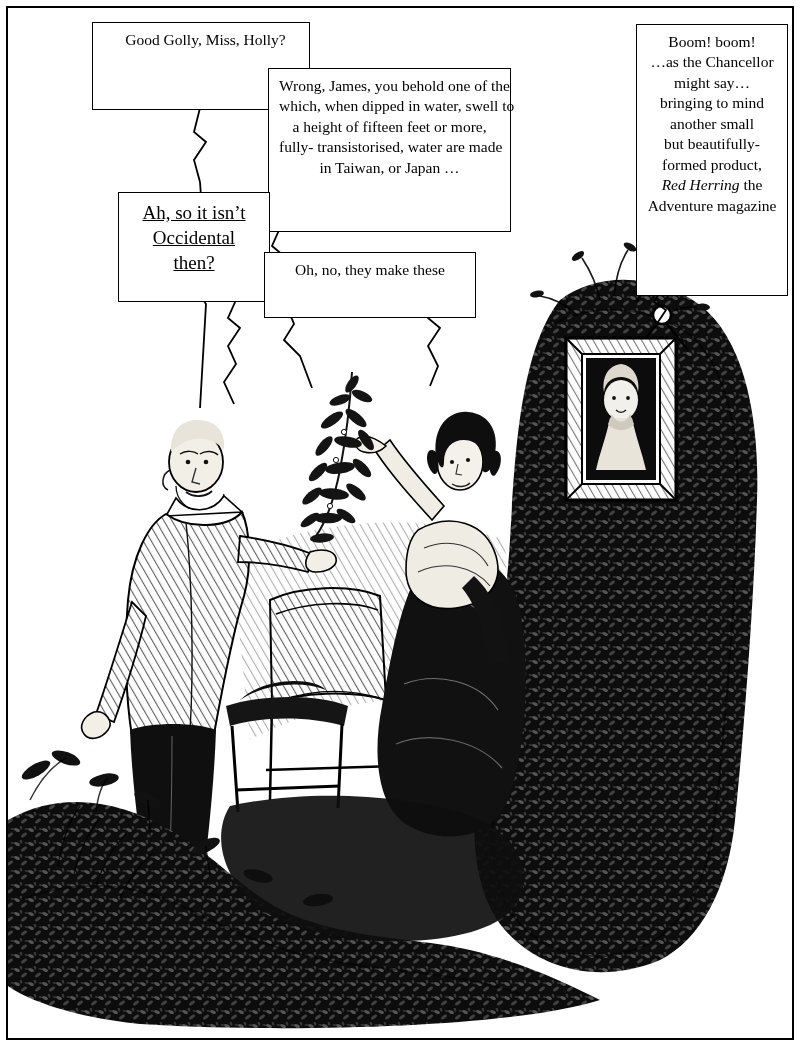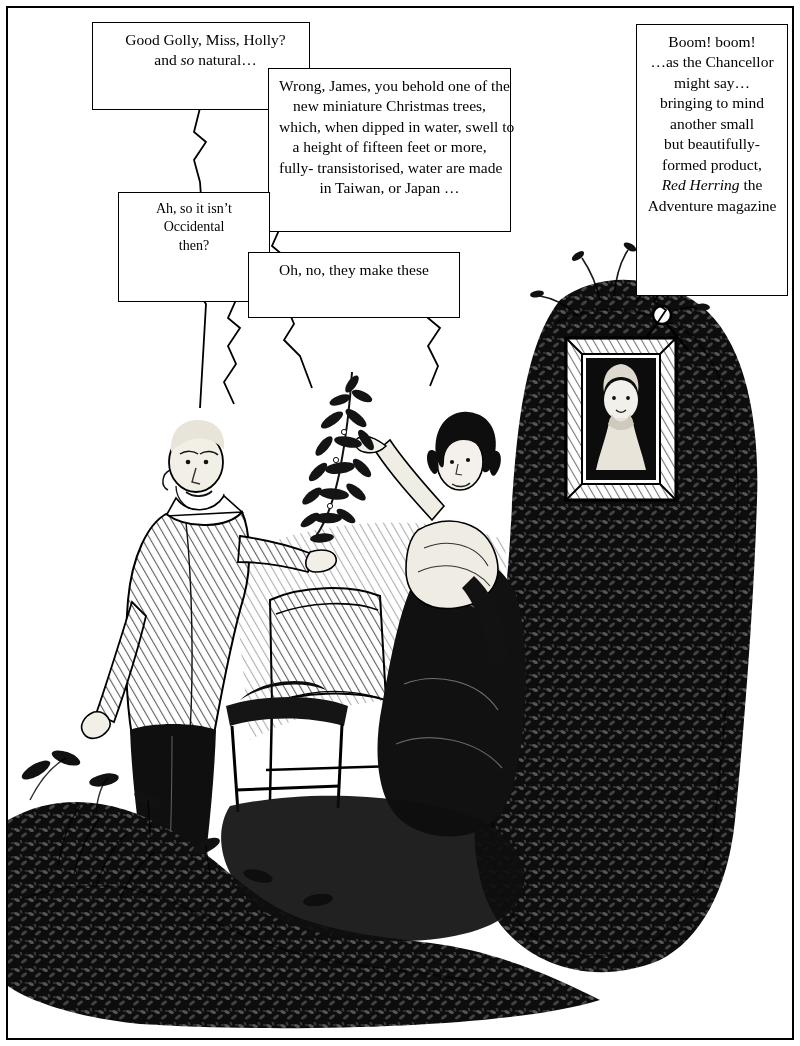--- a/index.html
+++ b/index.html
@@ -303,39 +303,37 @@
   <svg class="tail" style="left:410px; top:300px; width:80px; height:110px;" aria-hidden="true">
     <polyline points="26,0 18,18 30,28 18,46 28,66 20,86" fill="none" stroke="#000" stroke-width="1.8"></polyline>
   </svg>
 
   <svg class="tail" style="left:620px; top:288px; width:70px; height:50px;" aria-hidden="true">
     <polyline points="42,0 34,14 46,22 38,34" fill="none" stroke="#000" stroke-width="1.8"></polyline>
   </svg>
 
   <div class="balloon" style="left:92px; top:22px; width:218px; height:88px; font-size:15.5px;padding-left:19px;">
     <span class="line">Good Golly,  Miss, Holly?</span>
-    <span class="line"><span>and </span><em>so</em><span> natural…</span></span>
   </div>
 
   <div class="balloon" style="left:268px; top:68px; width:243px; height:164px; font-size:15.5px;">
     <span class="line">Wrong, James, you behold one of the</span>
-    <span class="line">new miniature Christmas trees,</span>
     <span class="line">which, when dipped in water,  swell to</span>
     <span class="line">a height of fifteen feet or more,</span>
     <span class="line">fully- transistorised, water are made</span>
     <span class="line">in Taiwan, or Japan  …</span>
   </div>
 
-  <div class="balloon" style="left:118px; top:192px; width:152px; height:110px; font-size:14px;">
+  <div class="balloon" style="left:118px; top:192px; width:152px; height:110px; font-size:19px;text-decoration:underline;">
     <span class="line">Ah, so it isn’t</span>
     <span class="line">Occidental</span>
     <span class="line">then?</span>
   </div>
 
-  <div class="balloon" style="left:248px; top:252px; width:212px; height:66px; font-size:15.5px;">
+  <div class="balloon" style="left:264px; top:252px; width:212px; height:66px; font-size:15.5px;">
     <span class="line">Oh, no, they make these</span>
   </div>
 
   <div class="balloon" style="left:636px; top:24px; width:152px; height:272px; font-size:15.5px;text-align:center;">
     <span class="line">Boom! boom!</span>
     <span class="line">…as the Chancellor</span>
     <span class="line">might say…</span>
     <span class="line">bringing to mind</span>
     <span class="line">another small</span>
     <span class="line">but beautifully-</span>

